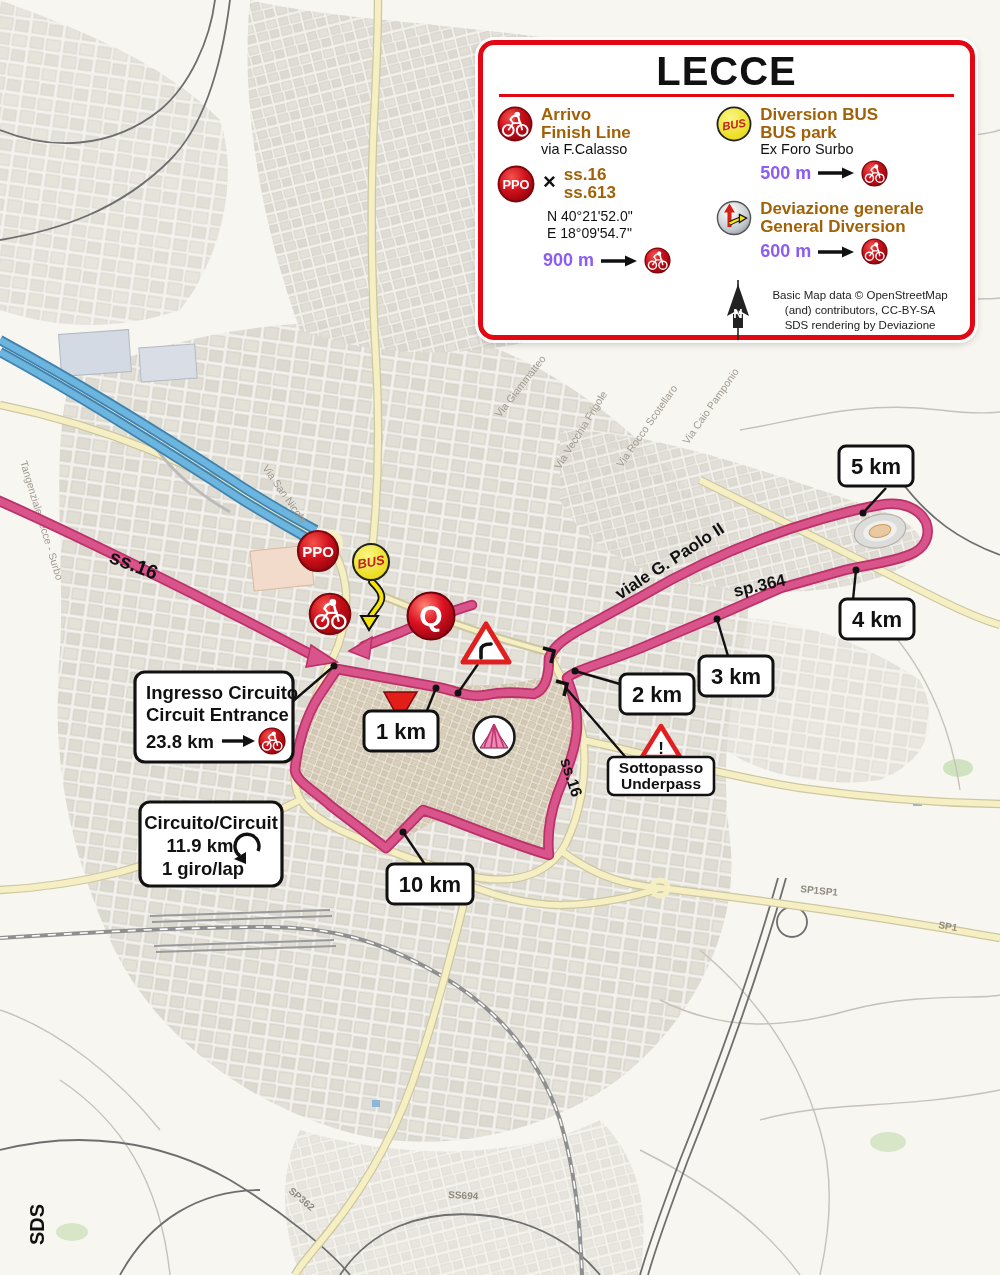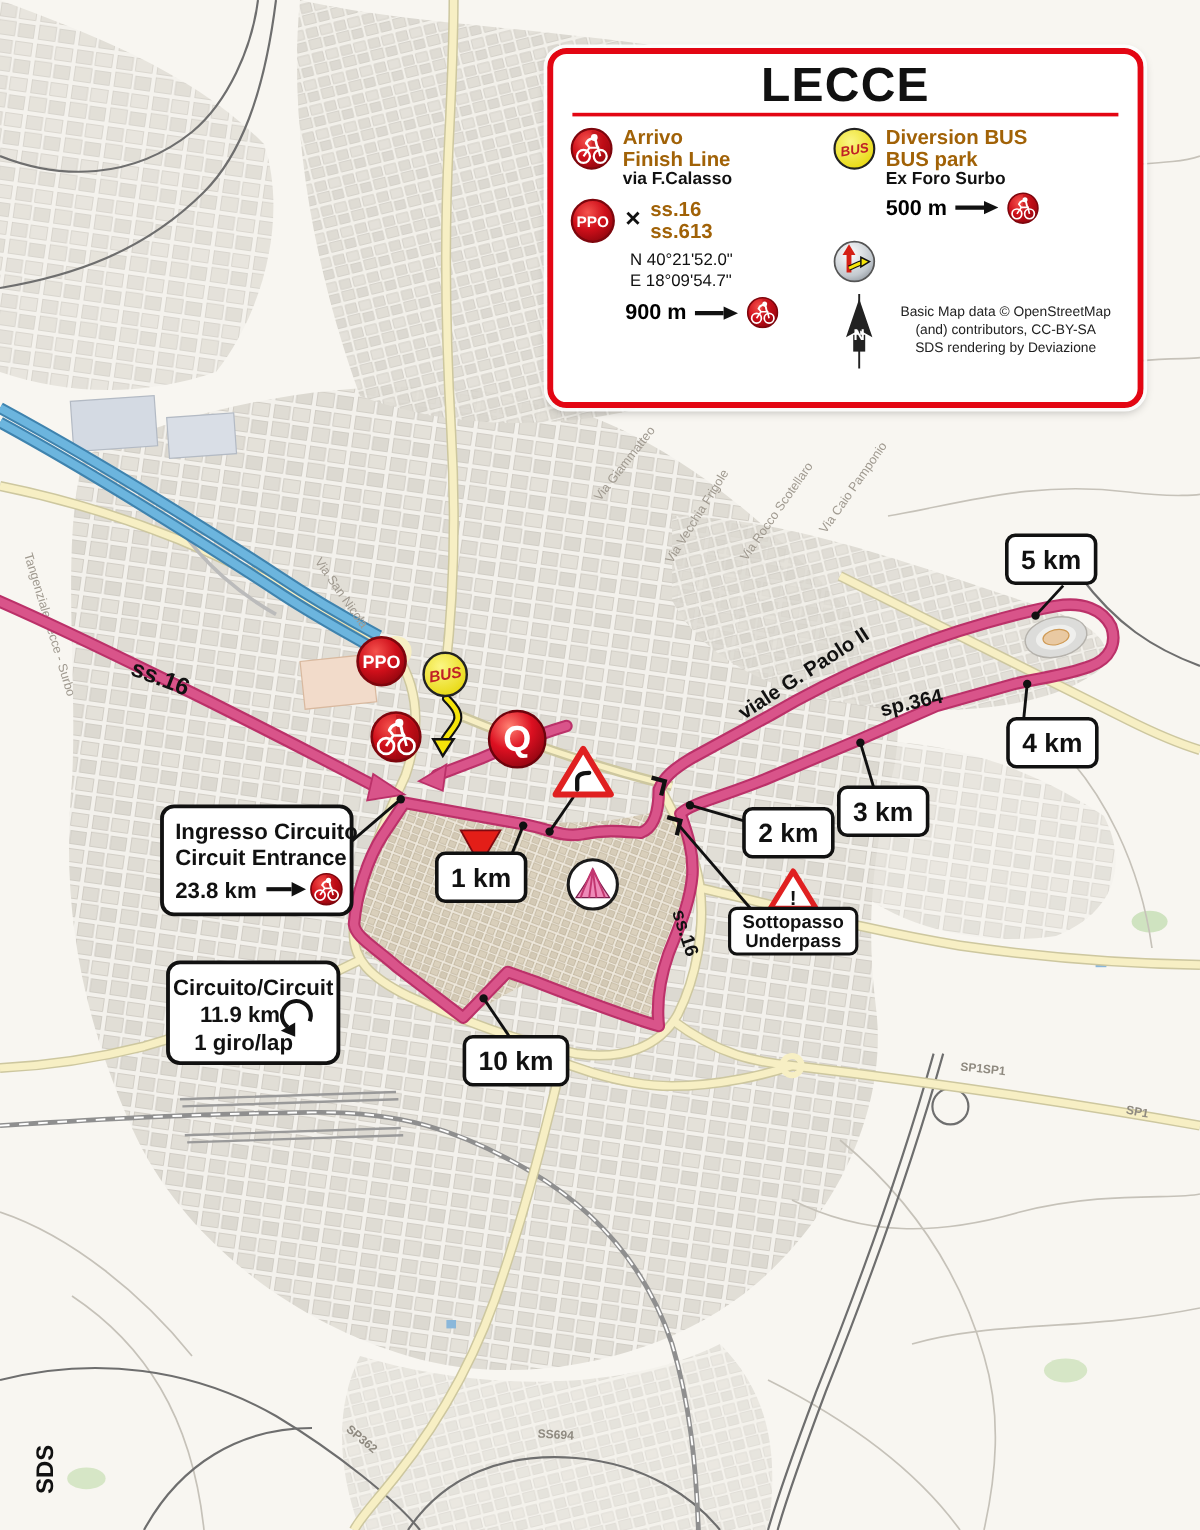--- a/index.html
+++ b/index.html
@@ -2,36 +2,36 @@
 <html><head>
 <meta charset="utf-8">
 <style>
   html,body{margin:0;padding:0;}
   body{width:1000px;height:1275px;position:relative;overflow:hidden;
        font-family:"Liberation Sans","DejaVu Sans",sans-serif;background:#f8f6f1;}
   #stage{position:absolute;inset:0;width:1000px;height:1275px;}
   svg text{user-select:none;}
 
   
-  .legend{position:absolute;left:456px;top:40px;width:497px;height:300px;box-sizing:border-box;
+  .legend{position:absolute;left:478px;top:40px;width:497px;height:300px;box-sizing:border-box;
           background:#fff;border:5px solid #e30613;border-radius:16px;outline:3px solid rgba(255,255,255,.9);
           box-shadow:0 3px 8px rgba(0,0,0,.25);padding:4px 14px 8px;}
   .legend-title{font-size:40px;font-weight:900;letter-spacing:1px;text-align:center;color:#111;line-height:1.1;}
   .legend-divider{height:3px;background:#e30613;margin:1px 2px 9px;}
   .legend-cols{display:flex;gap:8px;}
   .col-l{flex:0 0 46%;}
   .col-r{flex:1 1 auto;}
   .lrow{display:flex;align-items:flex-start;gap:8px;margin-bottom:7px;}
   .lrow .txt{line-height:1.07;}
   .b{font-weight:bold;font-size:17px;color:#a16207;}
-  .r{font-weight:bold;font-size:14.5px;color:#111;}
+  .r{font-weight:normal;font-size:14.5px;color:#111;}
   .coords{margin:-2px 0 6px 50px;font-size:14px;color:#111;line-height:1.2;}
   .distline{display:flex;align-items:center;gap:7px;margin:2px 0 6px 46px;}
   .distline.noindent{margin-left:0;}
-  .dist{font-weight:bold;font-size:18px;color:#000000;}
+  .dist{font-weight:bold;font-size:18px;color:#8b5cf6;}
   .xmark{font-weight:900;font-size:22px;line-height:34px;color:#111;}
   .attr{flex:1;text-align:center;font-size:11.5px;line-height:1.3;color:#222;padding-top:10px;}
   .comprow{display:flex;align-items:flex-start;gap:4px;margin-top:6px;}
   .icon-sm{flex:0 0 auto;}
 </style>
 </head>
 <body>
 
 <div id="stage">
 
@@ -422,20 +422,34 @@
       </div>
       <div class="lrow">
         <svg width="36" height="36" class="icon-sm" viewBox="0 0 40 40">
           <circle cx="20" cy="20" r="18.4" fill="url(#gradGray)" stroke="#555" stroke-width="1.6"></circle>
           <line x1="15" y1="30" x2="15" y2="12" stroke="#d42015" stroke-width="4.5"></line>
           <polygon points="9,14 15,4 21,14" fill="#d42015"></polygon>
           <path d="M15,26 C20,24 23,22 27,21" stroke="#111" stroke-width="5" fill="none"></path>
           <path d="M15,26 C20,24 23,22 27,21" stroke="#f5e40a" stroke-width="2.8" fill="none"></path>
           <polygon points="26,16 34,20 26,25" fill="#f5e40a" stroke="#111" stroke-width="1.4"></polygon>
         </svg>
+        <div class="txt">
+          <div class="b">Deviazione generale</div>
+          <div class="b">General Diversion</div>
+          <div class="distline noindent">
+            <span class="dist">600 m</span>
+            <svg width="36" height="12">
+                  <line x1="0" y1="6" x2="24" y2="6" stroke="#111" stroke-width="3.5"></line>
+                  <polygon points="24,0.5 36,6 24,11.5" fill="#111"></polygon>
+                </svg>
+            <svg width="27" height="27">
+                  <use href="#sym-finish" width="27" height="27"></use>
+                </svg>
+          </div>
+        </div>
       </div>
       <div class="comprow">
         <svg width="44" height="66" viewBox="0 0 44 66">
           <line x1="22" y1="2" x2="22" y2="64" stroke="#222" stroke-width="1.6"></line>
           <polygon points="22,6 33,38 22,32 11,38" fill="#222"></polygon>
           <rect x="17" y="36" width="10" height="14" fill="#222"></rect>
           <text x="22" y="40" text-anchor="middle" font-size="13" font-weight="900" fill="#fff">N</text>
         </svg>
         <div class="attr">
           <div>Basic Map data © OpenStreetMap</div>

